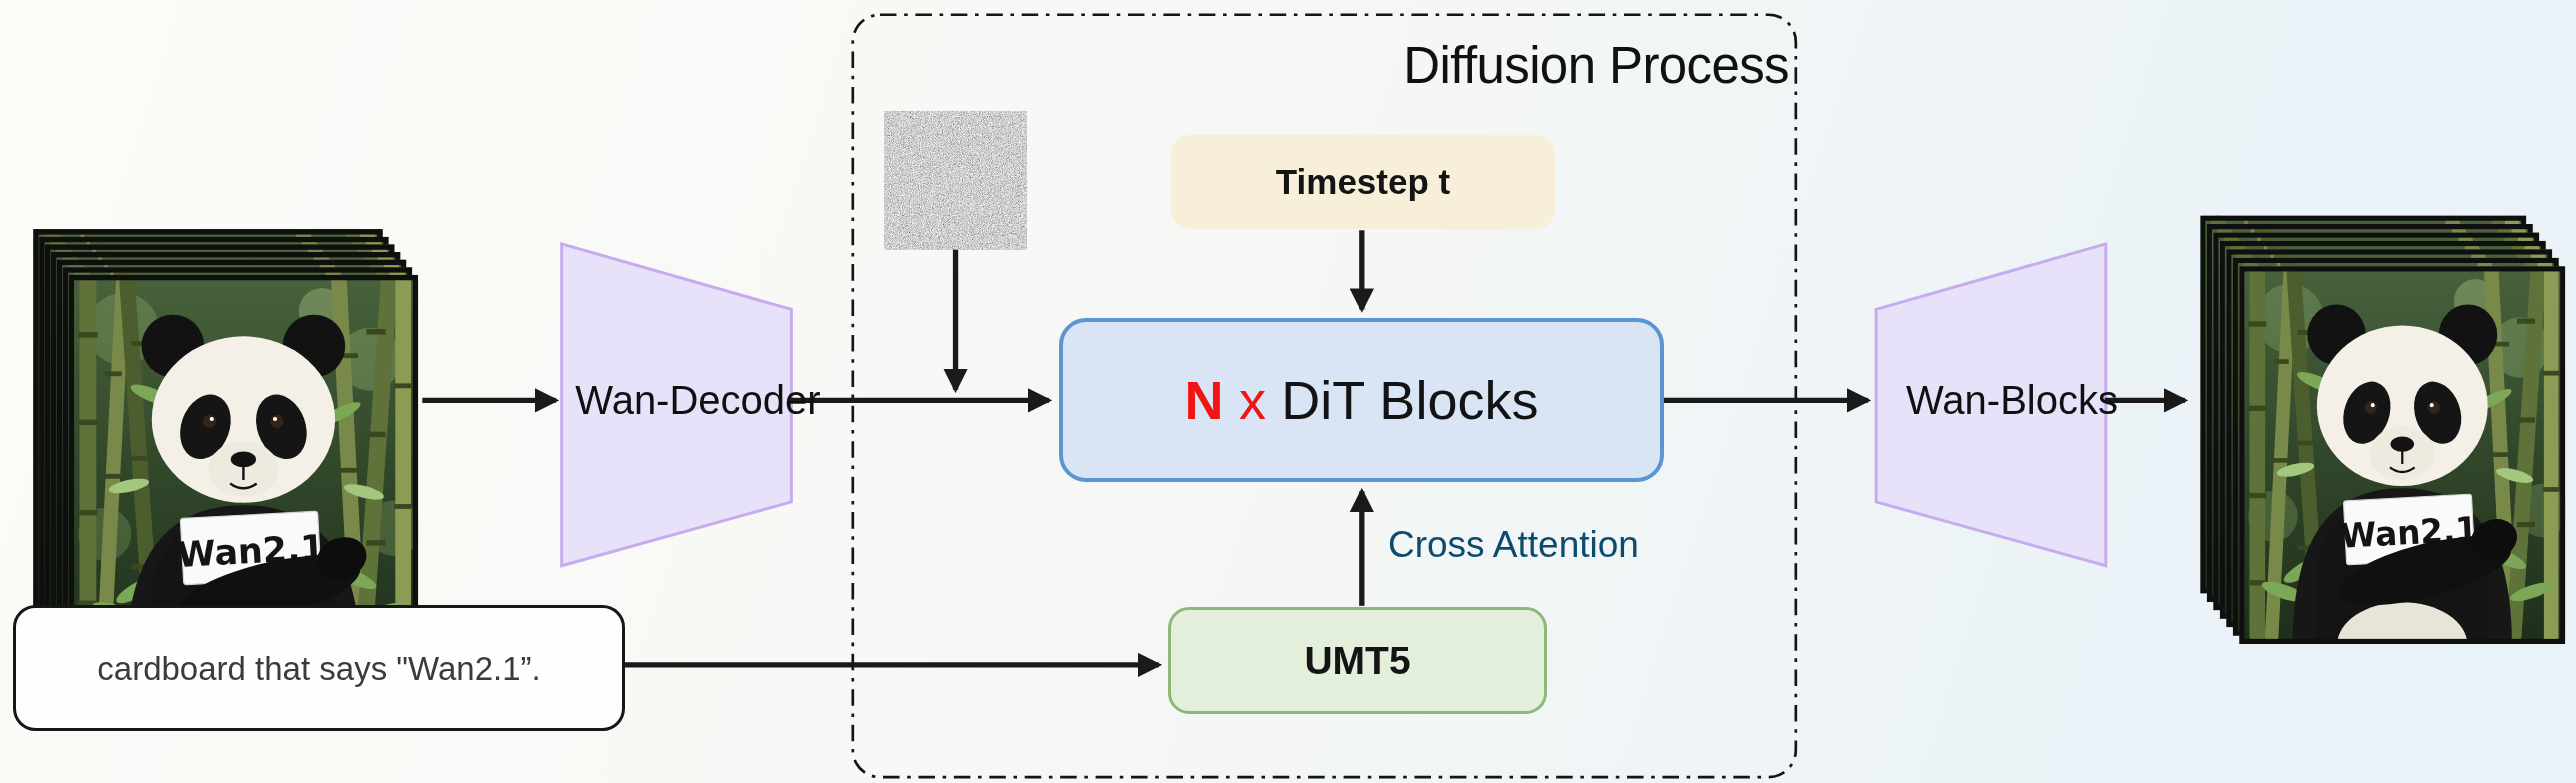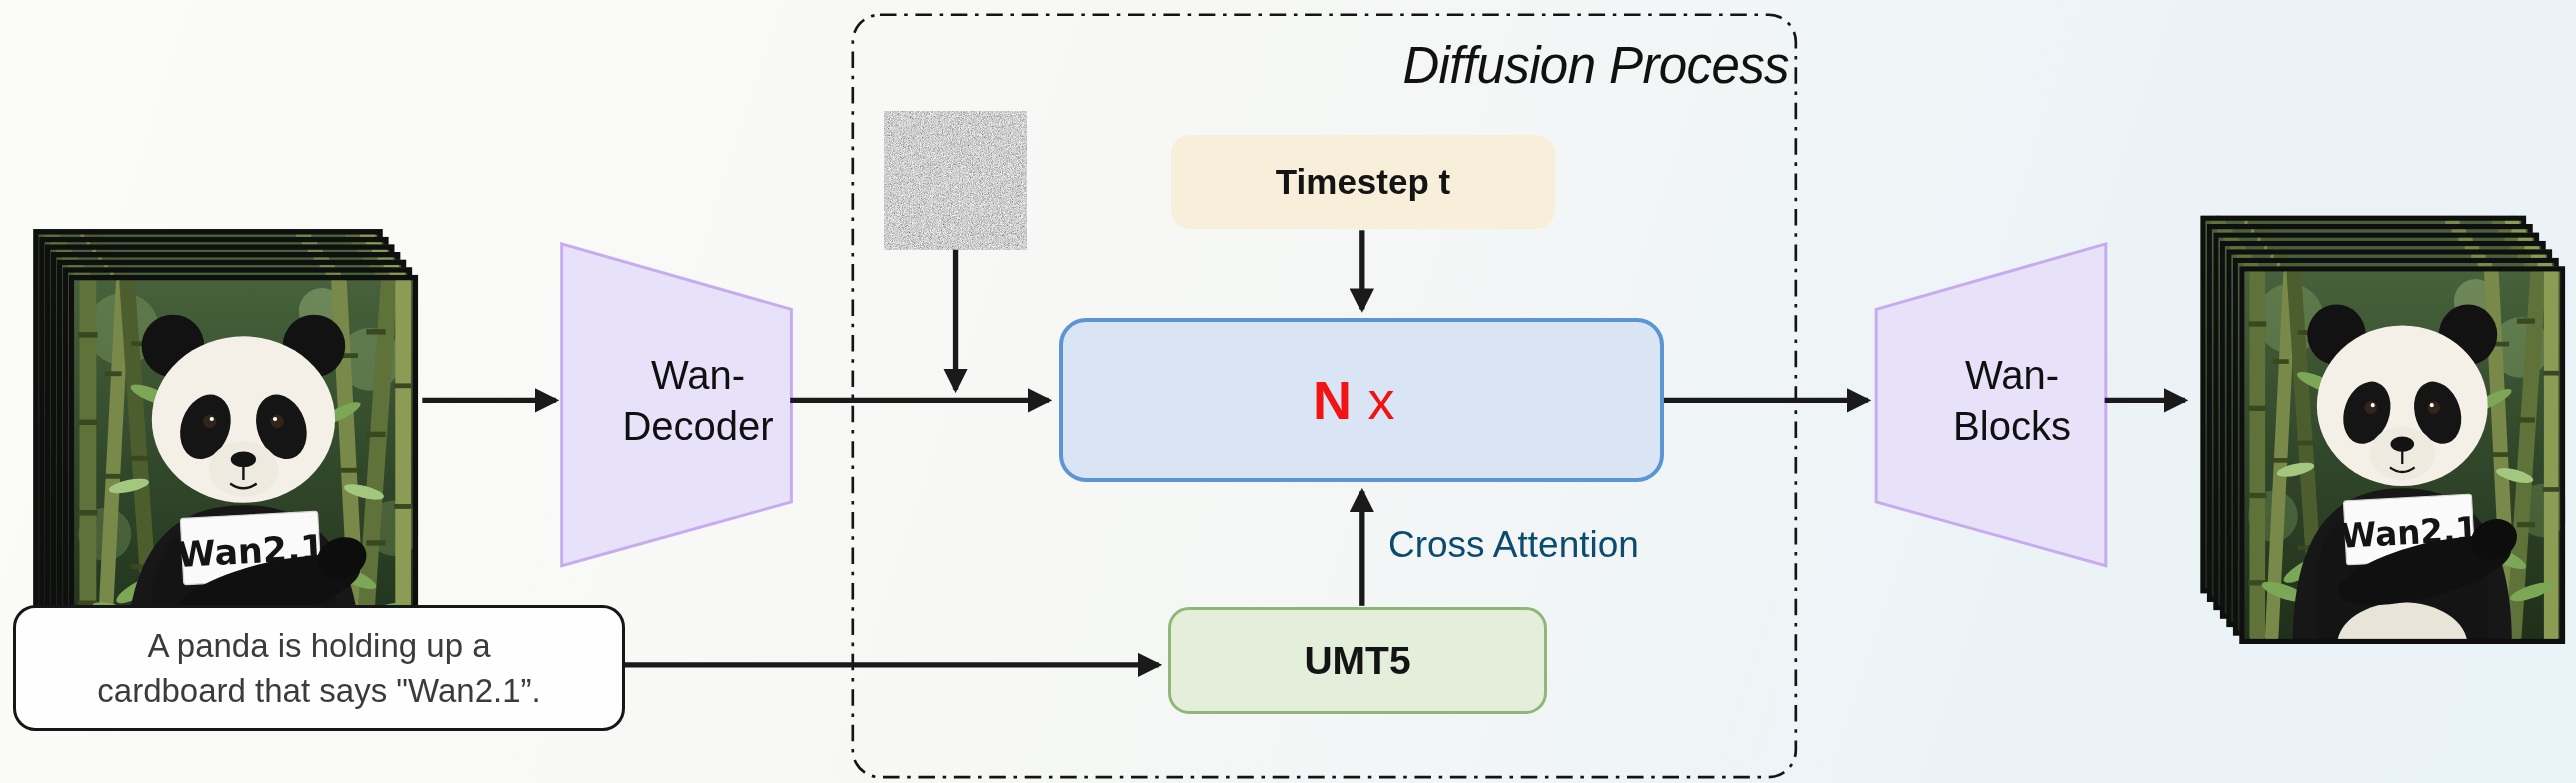--- a/index.html
+++ b/index.html
@@ -8,21 +8,21 @@
     background:linear-gradient(108deg,#fbfbf8 0%,#f7f8f5 42%,#ecf3f7 78%,#e9f2f7 100%);
     font-family:"Liberation Sans","DejaVu Sans",sans-serif;color:#141414;
   }
   .abs{position:absolute;box-sizing:border-box}
   #svg-layer{left:0;top:0;width:2576px;height:783px}
 
   .node-label{display:flex;align-items:center;justify-content:center;text-align:center;white-space:pre}
 
   #diffusion-title{
     left:1358px;top:33px;width:431px;height:65px;
-    font-size:51px;font-style:italic;letter-spacing:-0.6px;
+    font-size:51px;letter-spacing:-0.6px;
     display:flex;align-items:center;justify-content:flex-end;color:#111;
   }
   #timestep-box{
     left:1171px;top:135px;width:384px;height:94px;border-radius:19px;
     background:#f8efda;font-size:35px;font-weight:bold;
   }
   #dit-box{
     left:1059px;top:318px;width:605px;height:164px;border-radius:27px;
     background:#d9e5f5;border:4.1px solid #5b96d2;font-size:54px;
   }
@@ -37,21 +37,21 @@
     left:1388px;top:519px;width:366px;height:51px;
     font-size:37px;display:flex;align-items:center;color:#0c4a6e;
   }
   #prompt-box{
     left:13px;top:605px;width:612px;height:126px;border-radius:22.4px;
     background:#fefefe;border:3.5px solid #171717;
     display:flex;flex-direction:column;align-items:center;justify-content:center;
     font-size:33px;line-height:45px;color:#3b3b3b;text-align:center;
   }
   .trapezoid-label{
-    flex-direction:column;font-size:40px;line-height:51px;color:#101010;padding-left:42px;
+    font-size:40px;line-height:51px;color:#101010;padding-left:42px;
   }
   #encoder-label{left:562px;top:349px;width:230px;height:103px}
   #decoder-label{left:1876px;top:349px;width:230px;height:103px}
   .sign-text{font-family:"DejaVu Sans","Liberation Sans",sans-serif;font-weight:bold}
 </style>
 </head>
 <body>
 
 <svg id="svg-layer" class="abs" viewBox="0 0 4362 1326" xmlns="http://www.w3.org/2000/svg" xmlns:xlink="http://www.w3.org/1999/xlink">
   <defs>
@@ -196,30 +196,30 @@
 
 <div id="diffusion-title" class="abs">Diffusion Process</div>
 
 <div id="timestep-box" class="abs node-label">
   <span>Timestep t</span>
 </div>
 
 <div id="dit-box" class="abs node-label">
   <span class="dit-n">N</span>
   <span class="dit-x">x</span>
+  <span class="dit-rest">DiT Blocks</span>
 </div>
 
 <div id="umt5-box" class="abs node-label">
   <span>UMT5</span>
 </div>
 
 <div id="cross-attention-label" class="abs">Cross Attention</div>
 
 <div id="prompt-box" class="abs">
-  <span>A panda is holding up a</span>
   <span>cardboard that says "Wan2.1”.</span>
 </div>
 
 <div id="encoder-label" class="abs node-label trapezoid-label">
   <span>Wan-</span>
   <span>Decoder</span>
 </div>
 
 <div id="decoder-label" class="abs node-label trapezoid-label">
   <span>Wan-</span>

